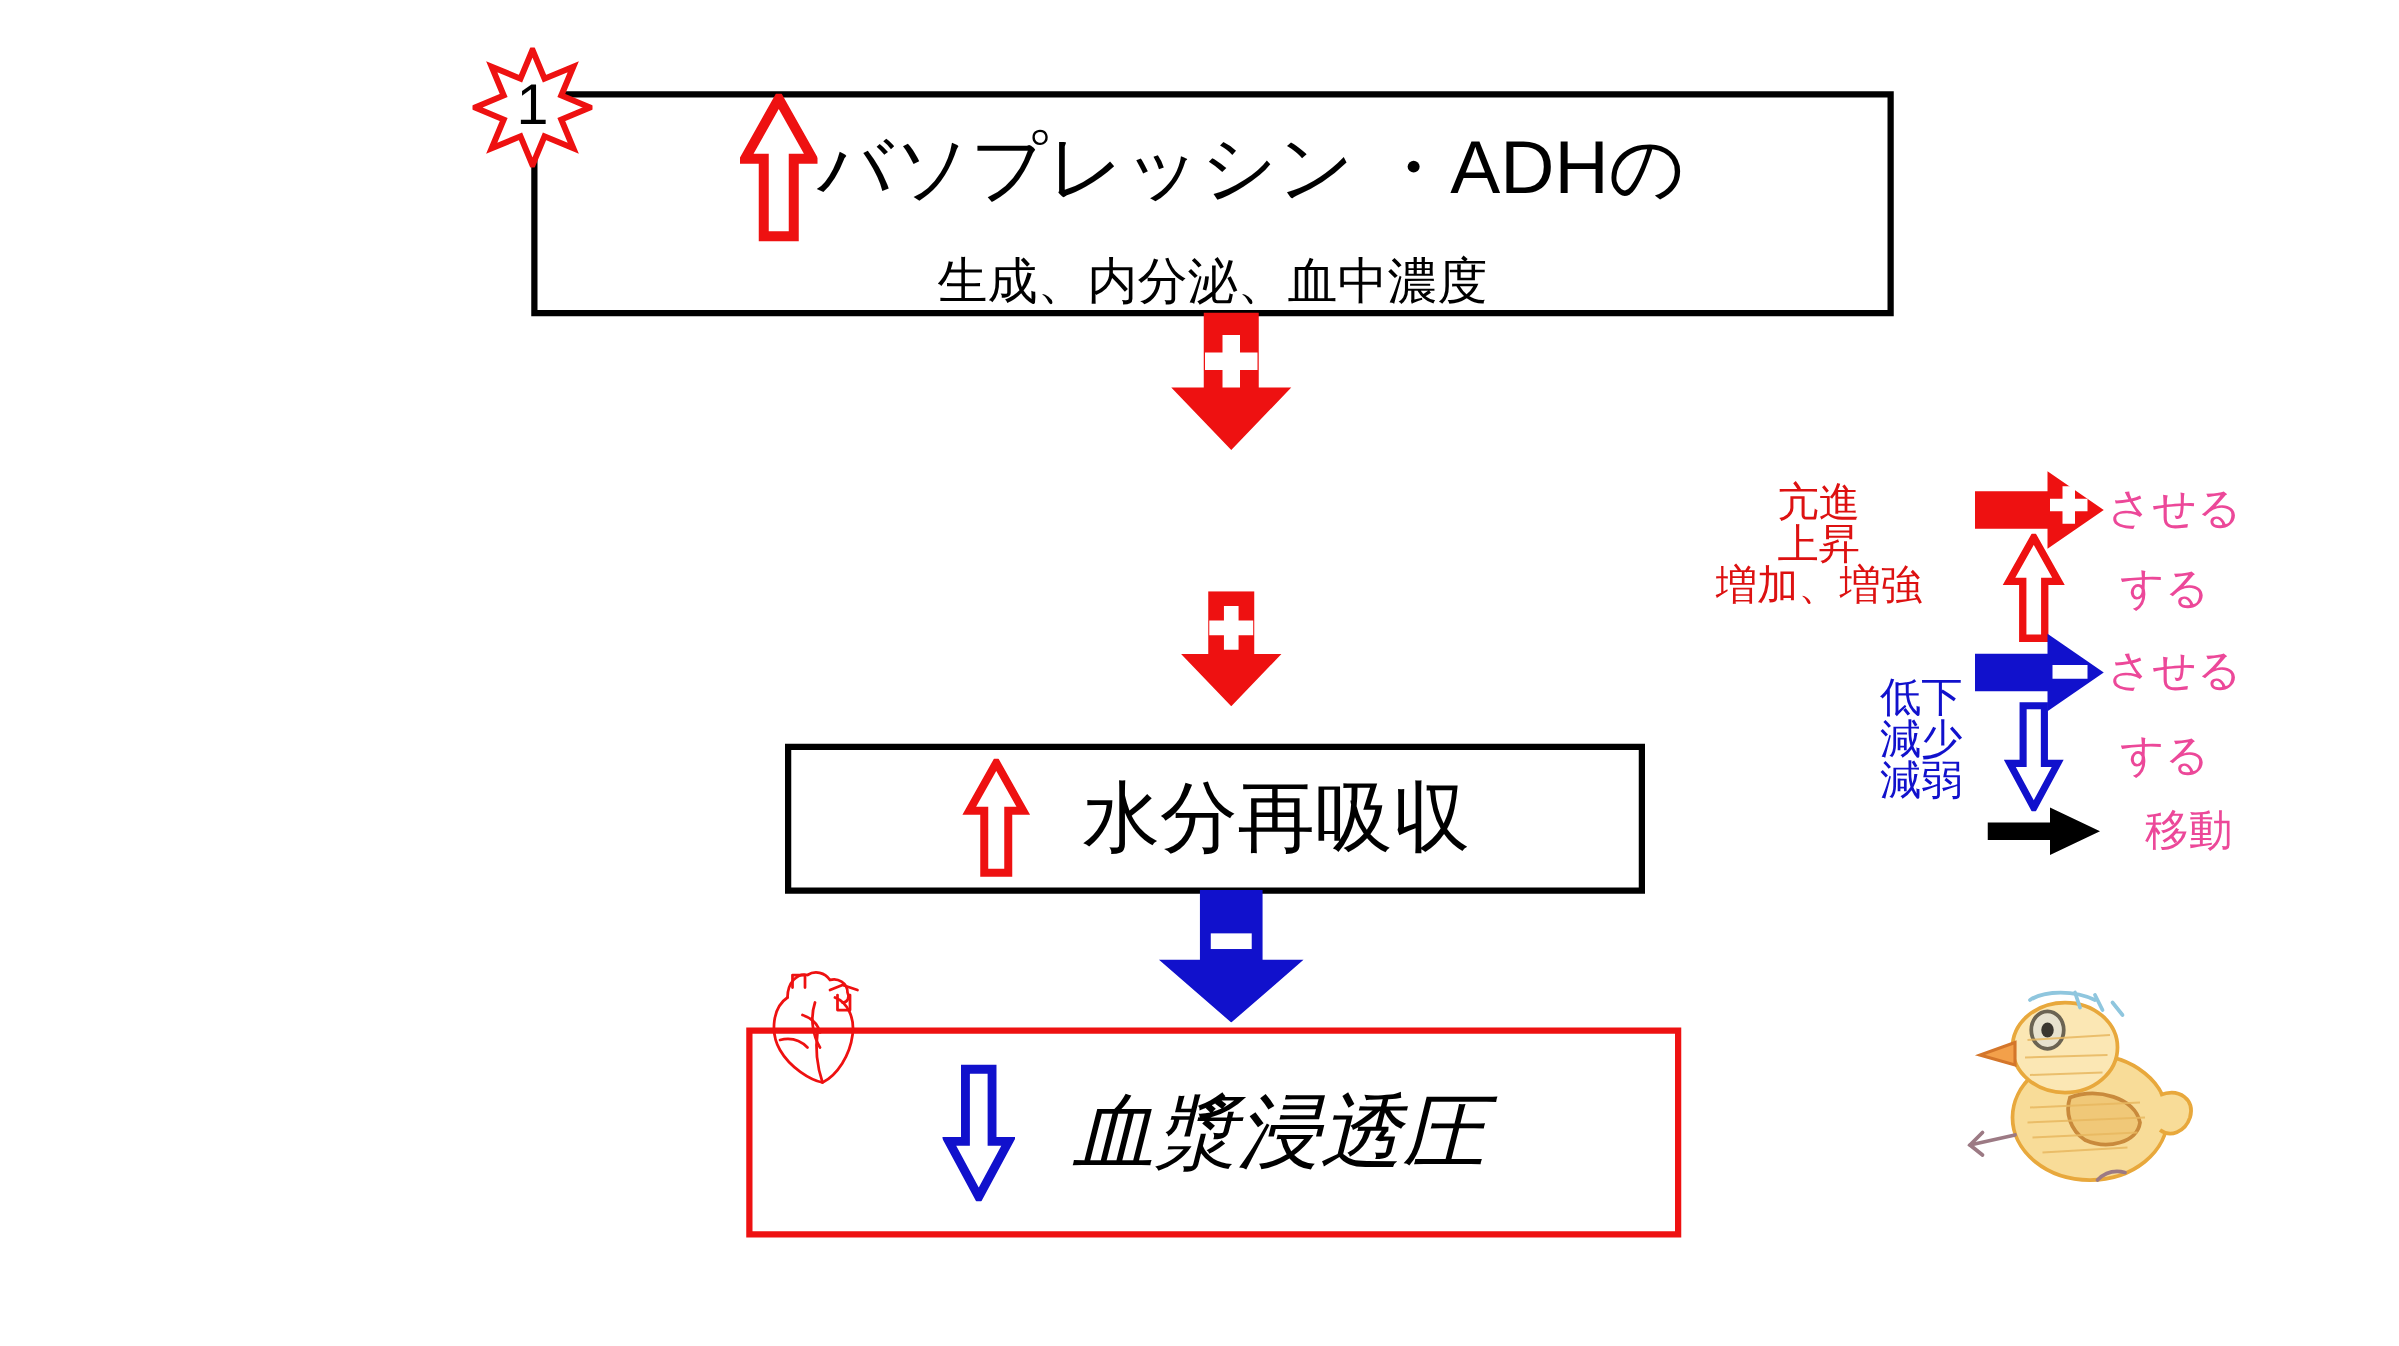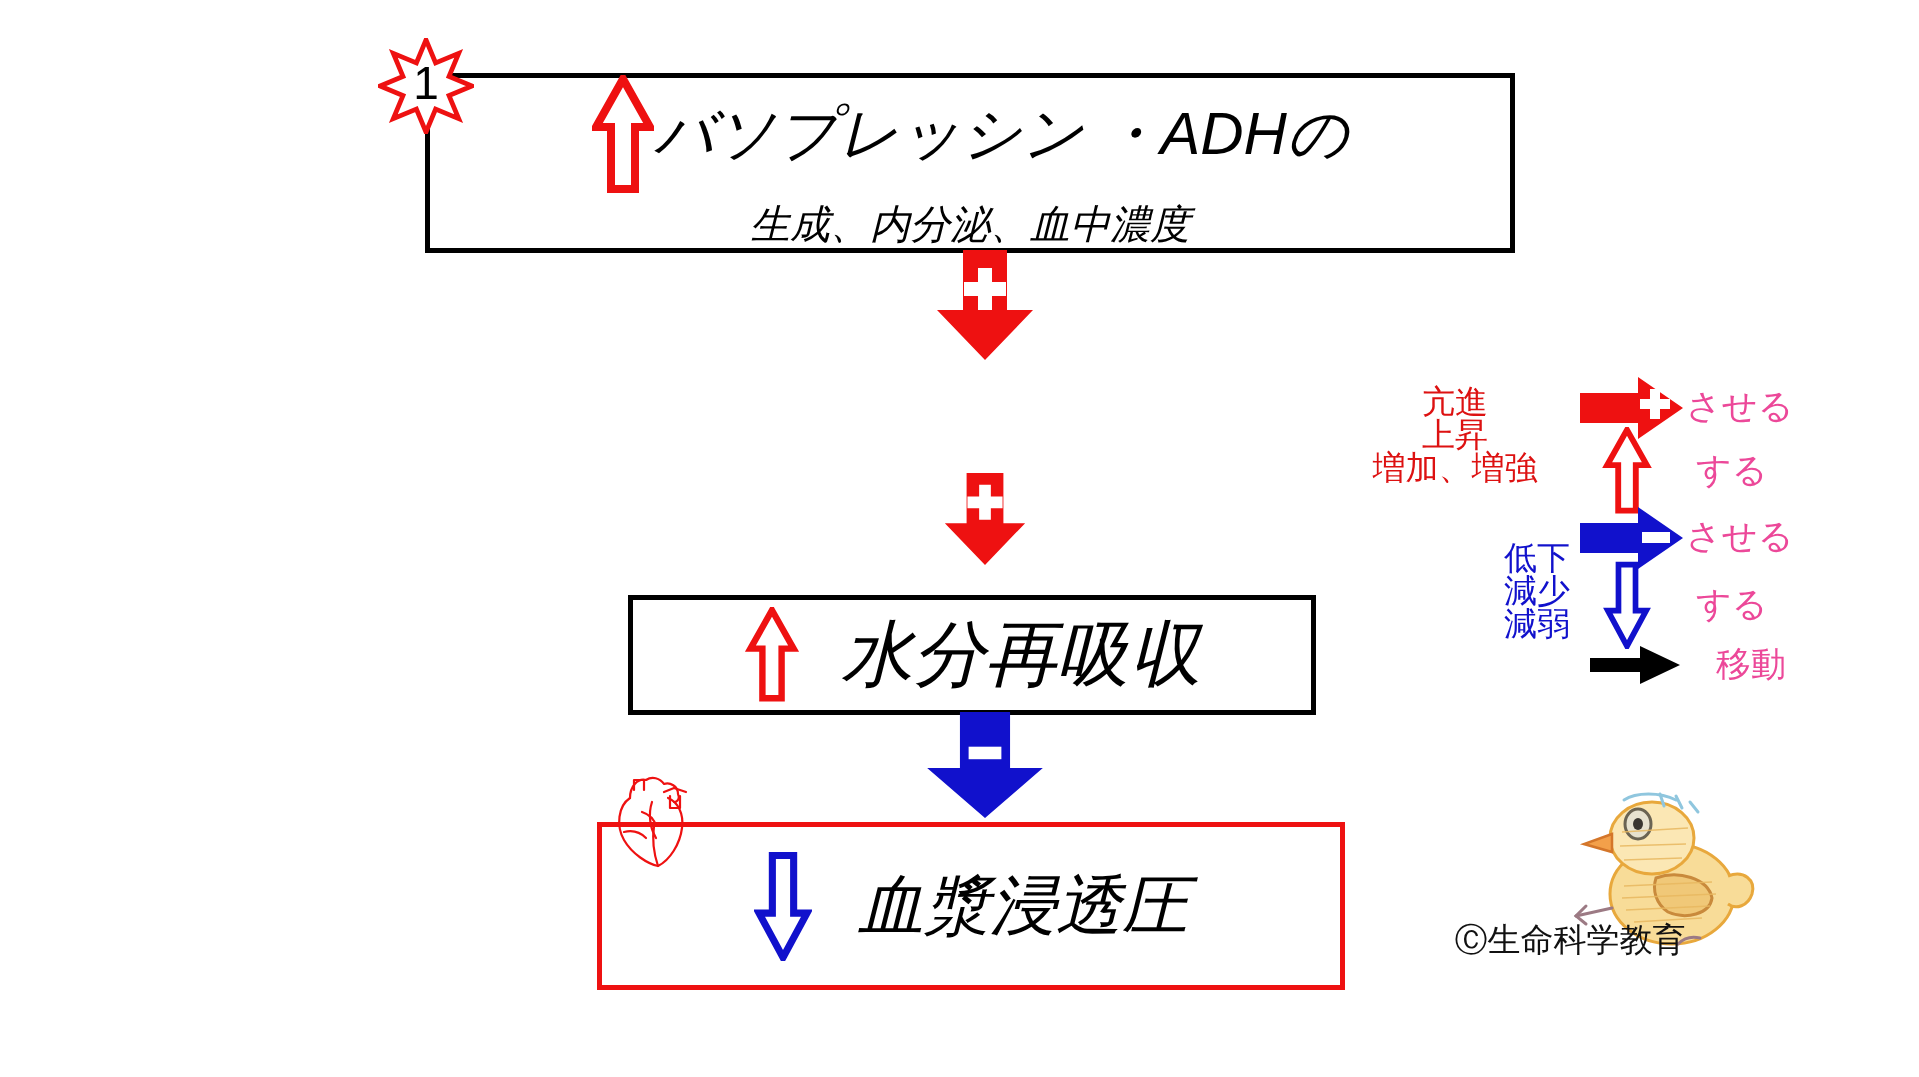--- a/index.html
+++ b/index.html
@@ -42,21 +42,20 @@
     color: #000000;
     line-height: 1.05;
     white-space: pre;
   }
 
   
   #box-vasopressin .box-inner {
     flex-direction: column;
     justify-content: center;
     align-items: center;
-    font-style: italic;
   }
   .top-line1 {
     display: flex;
     align-items: center;
     justify-content: center;
     width: 100%;
   }
   .top-title {
     font-size: 60px;
     letter-spacing: 0px;
@@ -202,21 +201,21 @@
     </svg>
   </div>
 
   <div class="flow-box box-black" id="box-water-reabsorption" style="left:628px; top:595px; width:688px; height:120px;">
     <div class="box-inner">
       <span class="hollow-arrow" style="margin-right:40px;">
         <svg width="58" height="96" viewBox="0 0 62 120">
           <path d="M31 4 L58 52 L43 52 L43 114 L19 114 L19 52 L4 52 Z" fill="#ffffff" stroke="#ee1111" stroke-width="8" stroke-linejoin="miter"></path>
         </svg>
       </span>
-      <span class="box-label" style="font-size:72px;font-style:italic;">水分再吸収</span>
+      <span class="box-label" style="font-size:62px;">水分再吸収</span>
     </div>
   </div>
 
   <div class="conn-arrow" style="left:915px; top:712px;">
     <svg width="140" height="106" viewBox="0 0 140 110">
       <path d="M44 0 L96 0 L96 58 L130 58 L70 110 L10 58 L44 58 Z" fill="#1111cc"></path>
       <rect x="53" y="36" width="34" height="13" fill="#ffffff"></rect>
     </svg>
   </div>
 
@@ -330,16 +329,15 @@
         <path d="M66 120 L150 116"></path>
         <path d="M74 132 L142 128"></path>
         <path d="M62 42 L128 38"></path>
         <path d="M60 56 L126 54"></path>
         <path d="M64 70 L122 68"></path>
       </g>
     </svg>
   </div>
 
   <div id="credit">
-    <div>Ⓒ生命科学教育</div>
   </div>
 
 </div>
 
 </body></html>

